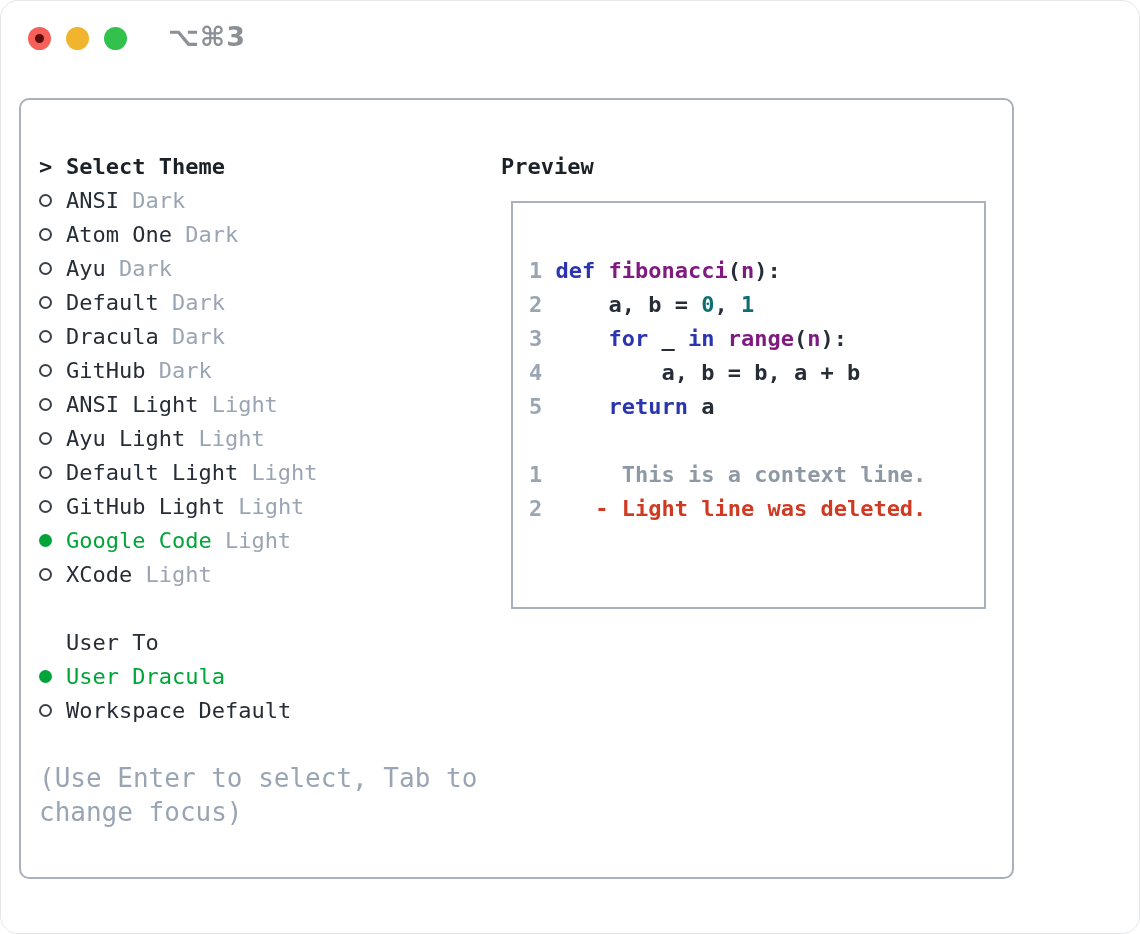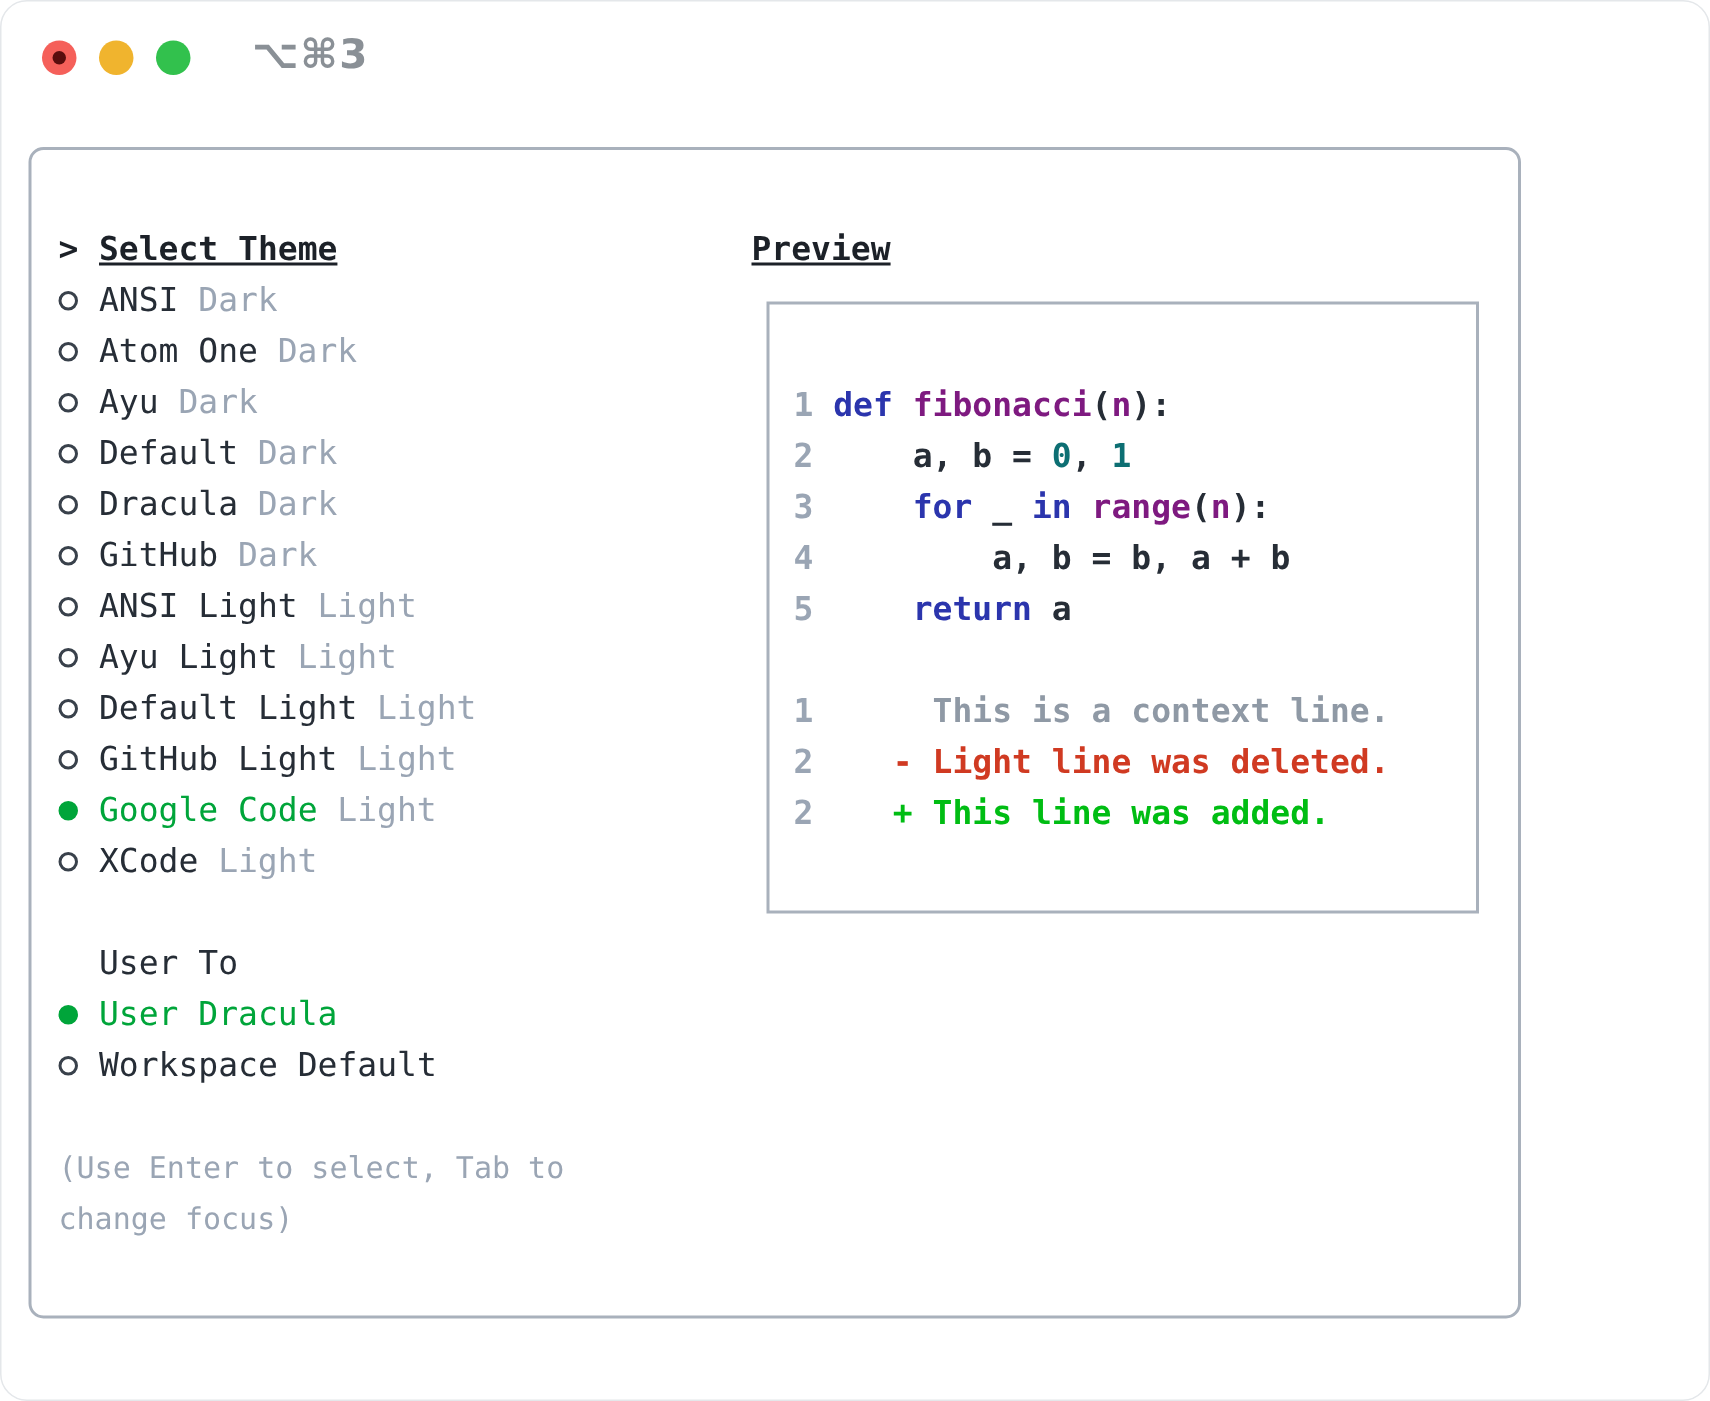--- a/index.html
+++ b/index.html
@@ -35,29 +35,29 @@
     color:var(--title-gray);font-family:"DejaVu Sans","Liberation Sans",sans-serif;letter-spacing:1px;
   }
   
   .main-box{
     position:absolute;left:18px;top:97px;width:995px;height:781px;
     border:2px solid var(--border-gray);border-radius:10px;background:#fff;
   }
   .row{height:34px;display:flex;align-items:center;font-size:22px;color:var(--text-dark);white-space:pre;}
   .marker{flex:0 0 27px;width:27px;display:flex;align-items:center;}
   .cursor{font-weight:bold;color:#1c2128;}
-  .hdr{font-weight:bold;color:#1c2128;text-decoration:underline;}
+  .hdr{font-weight:bold;color:#1c2128;}
   .radio{width:13px;height:13px;border:2px solid #39414b;border-radius:50%;}
   .radio.sel{border-color:var(--accent-green);background:var(--accent-green);}
   .label{color:var(--text-dark);}
   .label.sel-text{color:var(--accent-green);}
   .variant{color:var(--muted-gray);margin-left:0.6em;}
   .theme-list{position:absolute;left:18px;top:49px;}
   .apply-list{position:absolute;left:18px;top:525px;}
-  .hint{position:absolute;left:18px;top:661px;font-size:20px;line-height:34px;color:var(--muted-gray);white-space:pre;}
+  .hint{position:absolute;left:18px;top:661px;font-size:26px;line-height:34px;color:var(--muted-gray);white-space:pre;}
   
   .preview-label{position:absolute;left:480px;top:49px;}
   .preview-box{
     position:absolute;left:490px;top:101px;width:475px;height:408px;
     border:2px solid var(--border-gray);background:#fff;overflow:hidden;font-weight:bold;
   }
   .code{padding:51px 0 0 16px;}
   .cline{white-space:pre;line-height:34px;height:34px;font-size:22px;color:var(--text-dark);}
   .ln{color:var(--muted-gray);}
   .tok-kw{color:var(--keyword-blue);}
@@ -122,18 +122,17 @@
     <div class="preview-box">
       <div class="code" id="code">
           <div class="cline"><span class="ln">1 </span><span class="tok-kw">def</span><span class="tok-pln"> </span><span class="tok-fn">fibonacci</span><span class="tok-pln">(</span><span class="tok-prm">n</span><span class="tok-pln">):</span></div>
           <div class="cline"><span class="ln">2 </span><span class="tok-pln">    </span><span class="tok-pln">a</span><span class="tok-pln">, </span><span class="tok-pln">b</span><span class="tok-pln"> = </span><span class="tok-num">0</span><span class="tok-pln">, </span><span class="tok-num">1</span></div>
           <div class="cline"><span class="ln">3 </span><span class="tok-pln">    </span><span class="tok-kw">for</span><span class="tok-pln"> _ </span><span class="tok-kw">in</span><span class="tok-pln"> </span><span class="tok-fn">range</span><span class="tok-pln">(</span><span class="tok-prm">n</span><span class="tok-pln">):</span></div>
           <div class="cline"><span class="ln">4 </span><span class="tok-pln">        </span><span class="tok-pln">a</span><span class="tok-pln">, </span><span class="tok-pln">b</span><span class="tok-pln"> = </span><span class="tok-pln">b</span><span class="tok-pln">, </span><span class="tok-pln">a</span><span class="tok-pln"> + </span><span class="tok-pln">b</span></div>
           <div class="cline"><span class="ln">5 </span><span class="tok-pln">    </span><span class="tok-kw">return</span><span class="tok-pln"> </span><span class="tok-pln">a</span></div>
           <div class="cline">&nbsp;</div>
           <div class="cline"><span class="ln">1 </span><span class="diff-ctx">     This is a context line.</span></div>
           <div class="cline"><span class="ln">2 </span><span class="diff-del">   - Light line was deleted.</span></div>
-          <div class="cline"><span class="ln">2 </span><span class="diff-add">   + This line was added.</span></div>
         </div>
     </div>
 
   </div>
 </div>
 
 </body></html>

